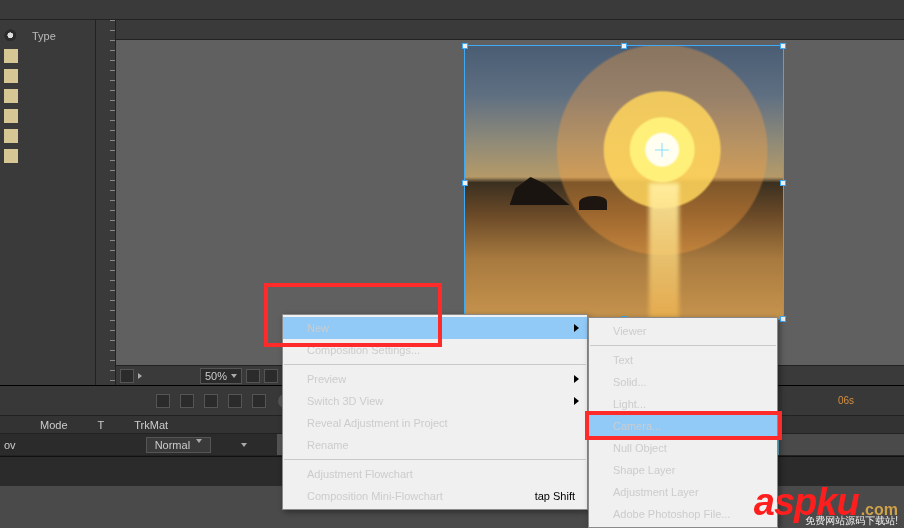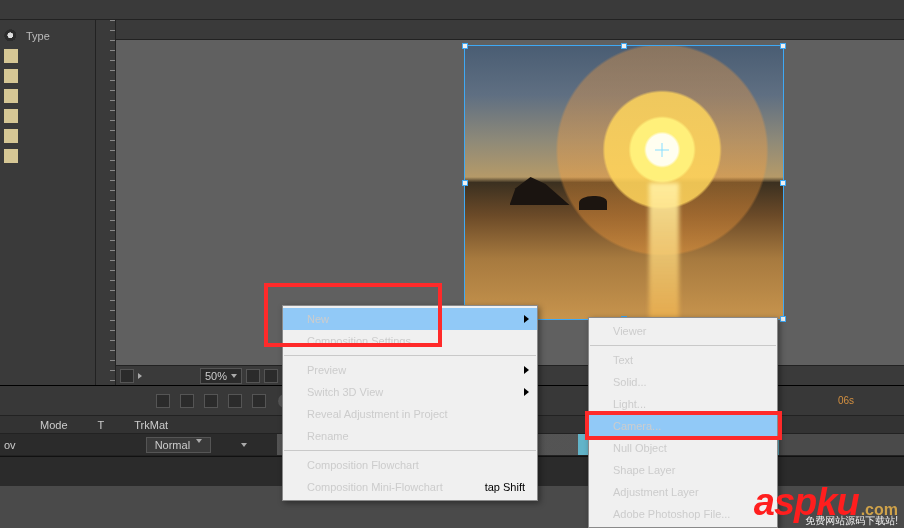--- a/index.html
+++ b/index.html
@@ -3,21 +3,21 @@
 <meta charset="utf-8">
 <style>
 *{box-sizing:border-box;margin:0;padding:0;font-family:"Segoe UI",Tahoma,sans-serif;font-size:11px;color:#ccc;user-select:none}
 body{background:#4a4a4a;width:904px;height:528px;overflow:hidden;position:relative}
 .top-bar{height:20px;background:#3a3a3a;border-bottom:1px solid #222}
 .workspace{display:flex;height:365px}
 .left-panel{width:96px;background:#3a3a3a;border-right:1px solid #222;padding-top:6px}
 .swatch-row{display:flex;align-items:center;height:20px;padding:0 4px}
 .eye{width:14px;height:14px;border-radius:50%;background:radial-gradient(circle at 45% 45%,#ddd 0 25%,#2b2b2b 28% 55%,transparent 56%);margin-right:6px}
 .sw{width:14px;height:14px}
-.label-type{color:#bbb;margin-left:2px}
+.label-type{color:#bbb;margin-left:8px}
 .ruler-v{width:20px;background:#3a3a3a;border-right:1px solid #222;position:relative;overflow:hidden}
 .ruler-v::before{content:"";position:absolute;inset:0;background:repeating-linear-gradient(to bottom,#888 0 1px,transparent 1px 10px),repeating-linear-gradient(to bottom,#ccc 0 1px,transparent 1px 50px);left:14px;width:6px}
 .ruler-top{height:20px;background:#3a3a3a;border-bottom:1px solid #222}
 .canvas-area{flex:1;background:#606060;position:relative;display:flex;flex-direction:column}
 .canvas{flex:1;position:relative}
 .comp-img{position:absolute;left:348px;top:5px;width:320px;height:275px;border:1px solid #3fa9f5}
 .handle{position:absolute;width:6px;height:6px;background:#f0f0f0;border:1px solid #3fa9f5}
 .footage{width:100%;height:100%;background:
  radial-gradient(circle at 62% 38%, #fffef0 0 6%, #fff07a 7% 12%, rgba(255,210,90,0.9) 13% 22%, rgba(255,160,60,0.35) 23% 40%, transparent 41%),
  linear-gradient(to bottom,#4a5d73 0%,#5f6f82 18%,#8f8a78 35%,#b59a68 48%,#3b3020 50%,#6b4a28 62%,#a77a3f 78%,#c7944d 100%)}
@@ -159,21 +159,21 @@
         <span class="tri"></span>
       </span>
     <span class="tri" style="margin-left:30px"></span>
     <div class="tl-track">
         <div class="tl-bar"></div>
       </div>
   </div>
   <div style="height:30px;border-top:1px solid #111;background:#2b2b2b"></div>
 </div>
 
-<div class="menu" id="ctx" style="left:282px;top:305px;width:256px">
+<div class="menu" id="ctx" style="left:282px;top:314px;width:306px">
     <div class="menu-item hi">
       <span>New</span>
       <span class="arrow"></span>
     </div>
     <div class="menu-item">
       <span>Composition Settings...</span>
     </div>
     <div class="menu-sep"></div>
     <div class="menu-item">
       <span>Preview</span>
@@ -184,21 +184,21 @@
       <span class="arrow"></span>
     </div>
     <div class="menu-item">
       <span>Reveal Adjustment in Project</span>
     </div>
     <div class="menu-item dis">
       <span>Rename</span>
     </div>
     <div class="menu-sep"></div>
     <div class="menu-item">
-      <span>Composition Flowchart</span>
+      <span>Adjustment Flowchart</span>
     </div>
     <div class="menu-item">
       <span>Composition Mini-Flowchart</span>
       <span class="menu-shortcut">tap Shift</span>
     </div>
   </div>
 
 <div class="menu" id="sub" style="left:588px;top:317px;width:190px">
     <div class="menu-item">
       <span>Viewer</span>

